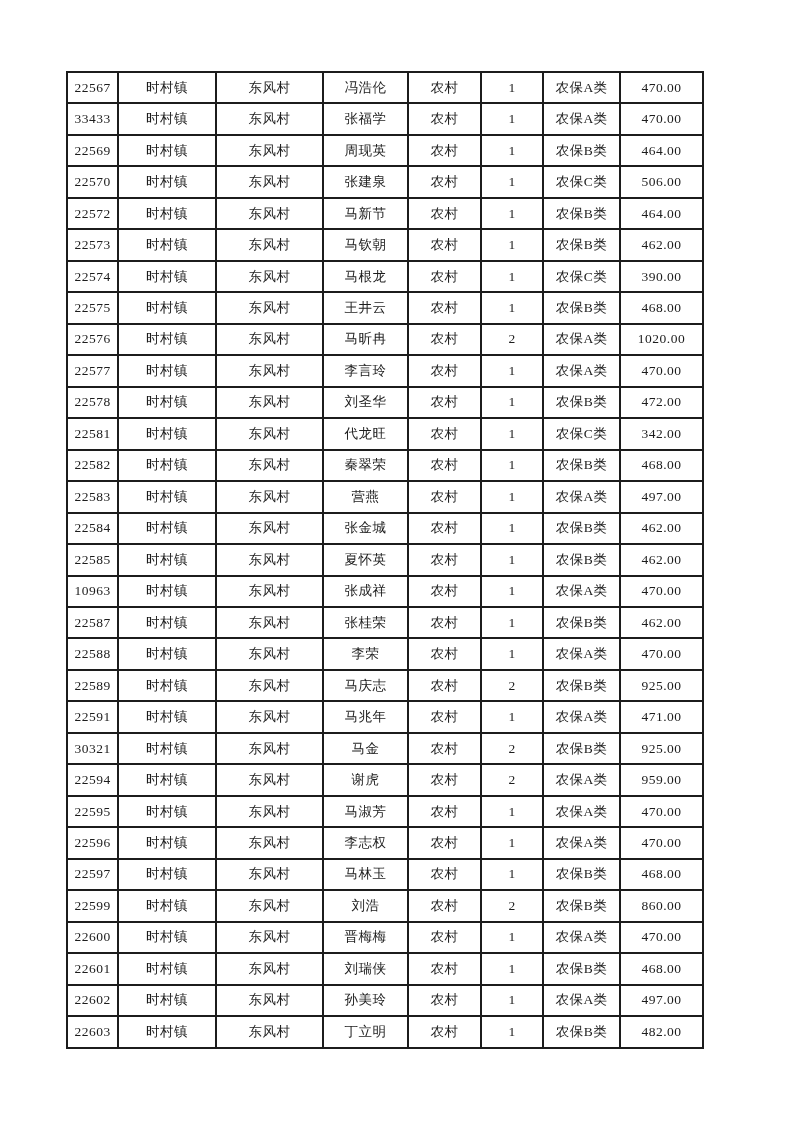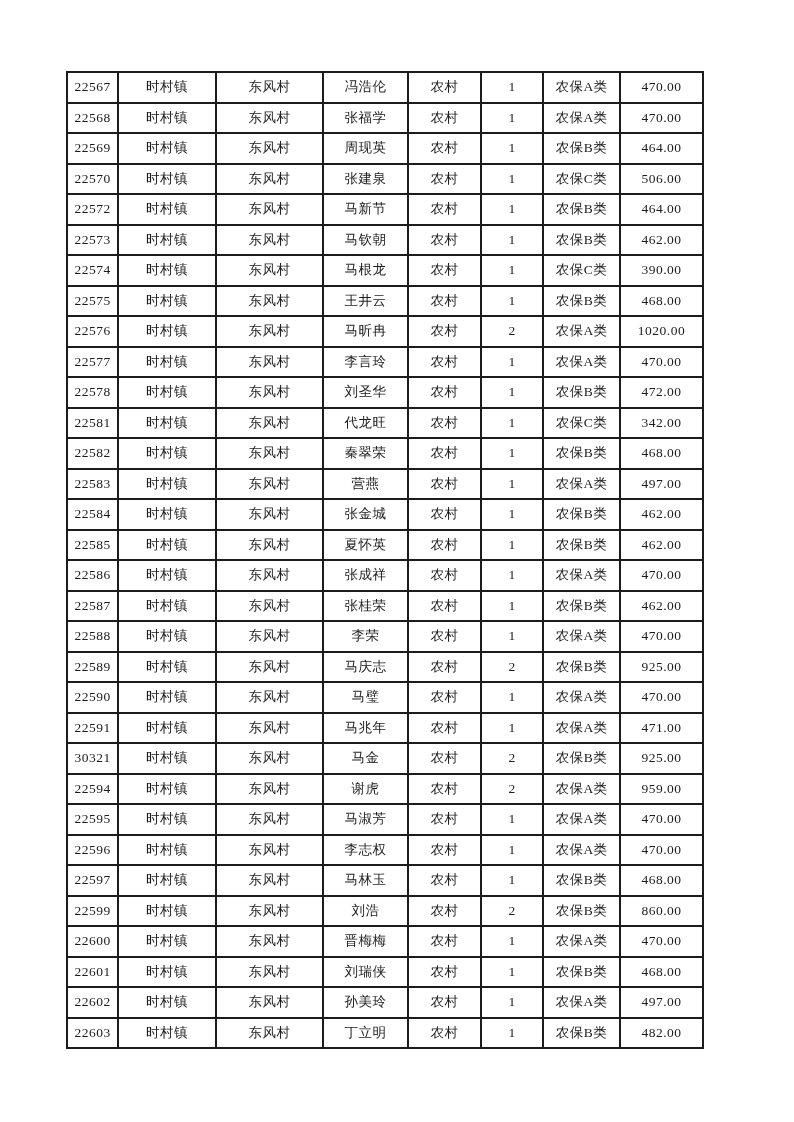--- a/index.html
+++ b/index.html
@@ -72,21 +72,21 @@
           <td>22567</td>
           <td>时村镇</td>
           <td>东风村</td>
           <td>冯浩伦</td>
           <td>农村</td>
           <td>1</td>
           <td>农保A类</td>
           <td>470.00</td>
         </tr>
         <tr>
-          <td>22568</td>
+          <td>33433</td>
           <td>时村镇</td>
           <td>东风村</td>
           <td>张福学</td>
           <td>农村</td>
           <td>1</td>
           <td>农保A类</td>
           <td>470.00</td>
         </tr>
         <tr>
           <td>22569</td>
@@ -222,21 +222,21 @@
           <td>22585</td>
           <td>时村镇</td>
           <td>东风村</td>
           <td>夏怀英</td>
           <td>农村</td>
           <td>1</td>
           <td>农保B类</td>
           <td>462.00</td>
         </tr>
         <tr>
-          <td>22586</td>
+          <td>10963</td>
           <td>时村镇</td>
           <td>东风村</td>
           <td>张成祥</td>
           <td>农村</td>
           <td>1</td>
           <td>农保A类</td>
           <td>470.00</td>
         </tr>
         <tr>
           <td>22587</td>
@@ -260,30 +260,20 @@
         </tr>
         <tr>
           <td>22589</td>
           <td>时村镇</td>
           <td>东风村</td>
           <td>马庆志</td>
           <td>农村</td>
           <td>2</td>
           <td>农保B类</td>
           <td>925.00</td>
-        </tr>
-        <tr>
-          <td>22590</td>
-          <td>时村镇</td>
-          <td>东风村</td>
-          <td>马璧</td>
-          <td>农村</td>
-          <td>1</td>
-          <td>农保A类</td>
-          <td>470.00</td>
         </tr>
         <tr>
           <td>22591</td>
           <td>时村镇</td>
           <td>东风村</td>
           <td>马兆年</td>
           <td>农村</td>
           <td>1</td>
           <td>农保A类</td>
           <td>471.00</td>

